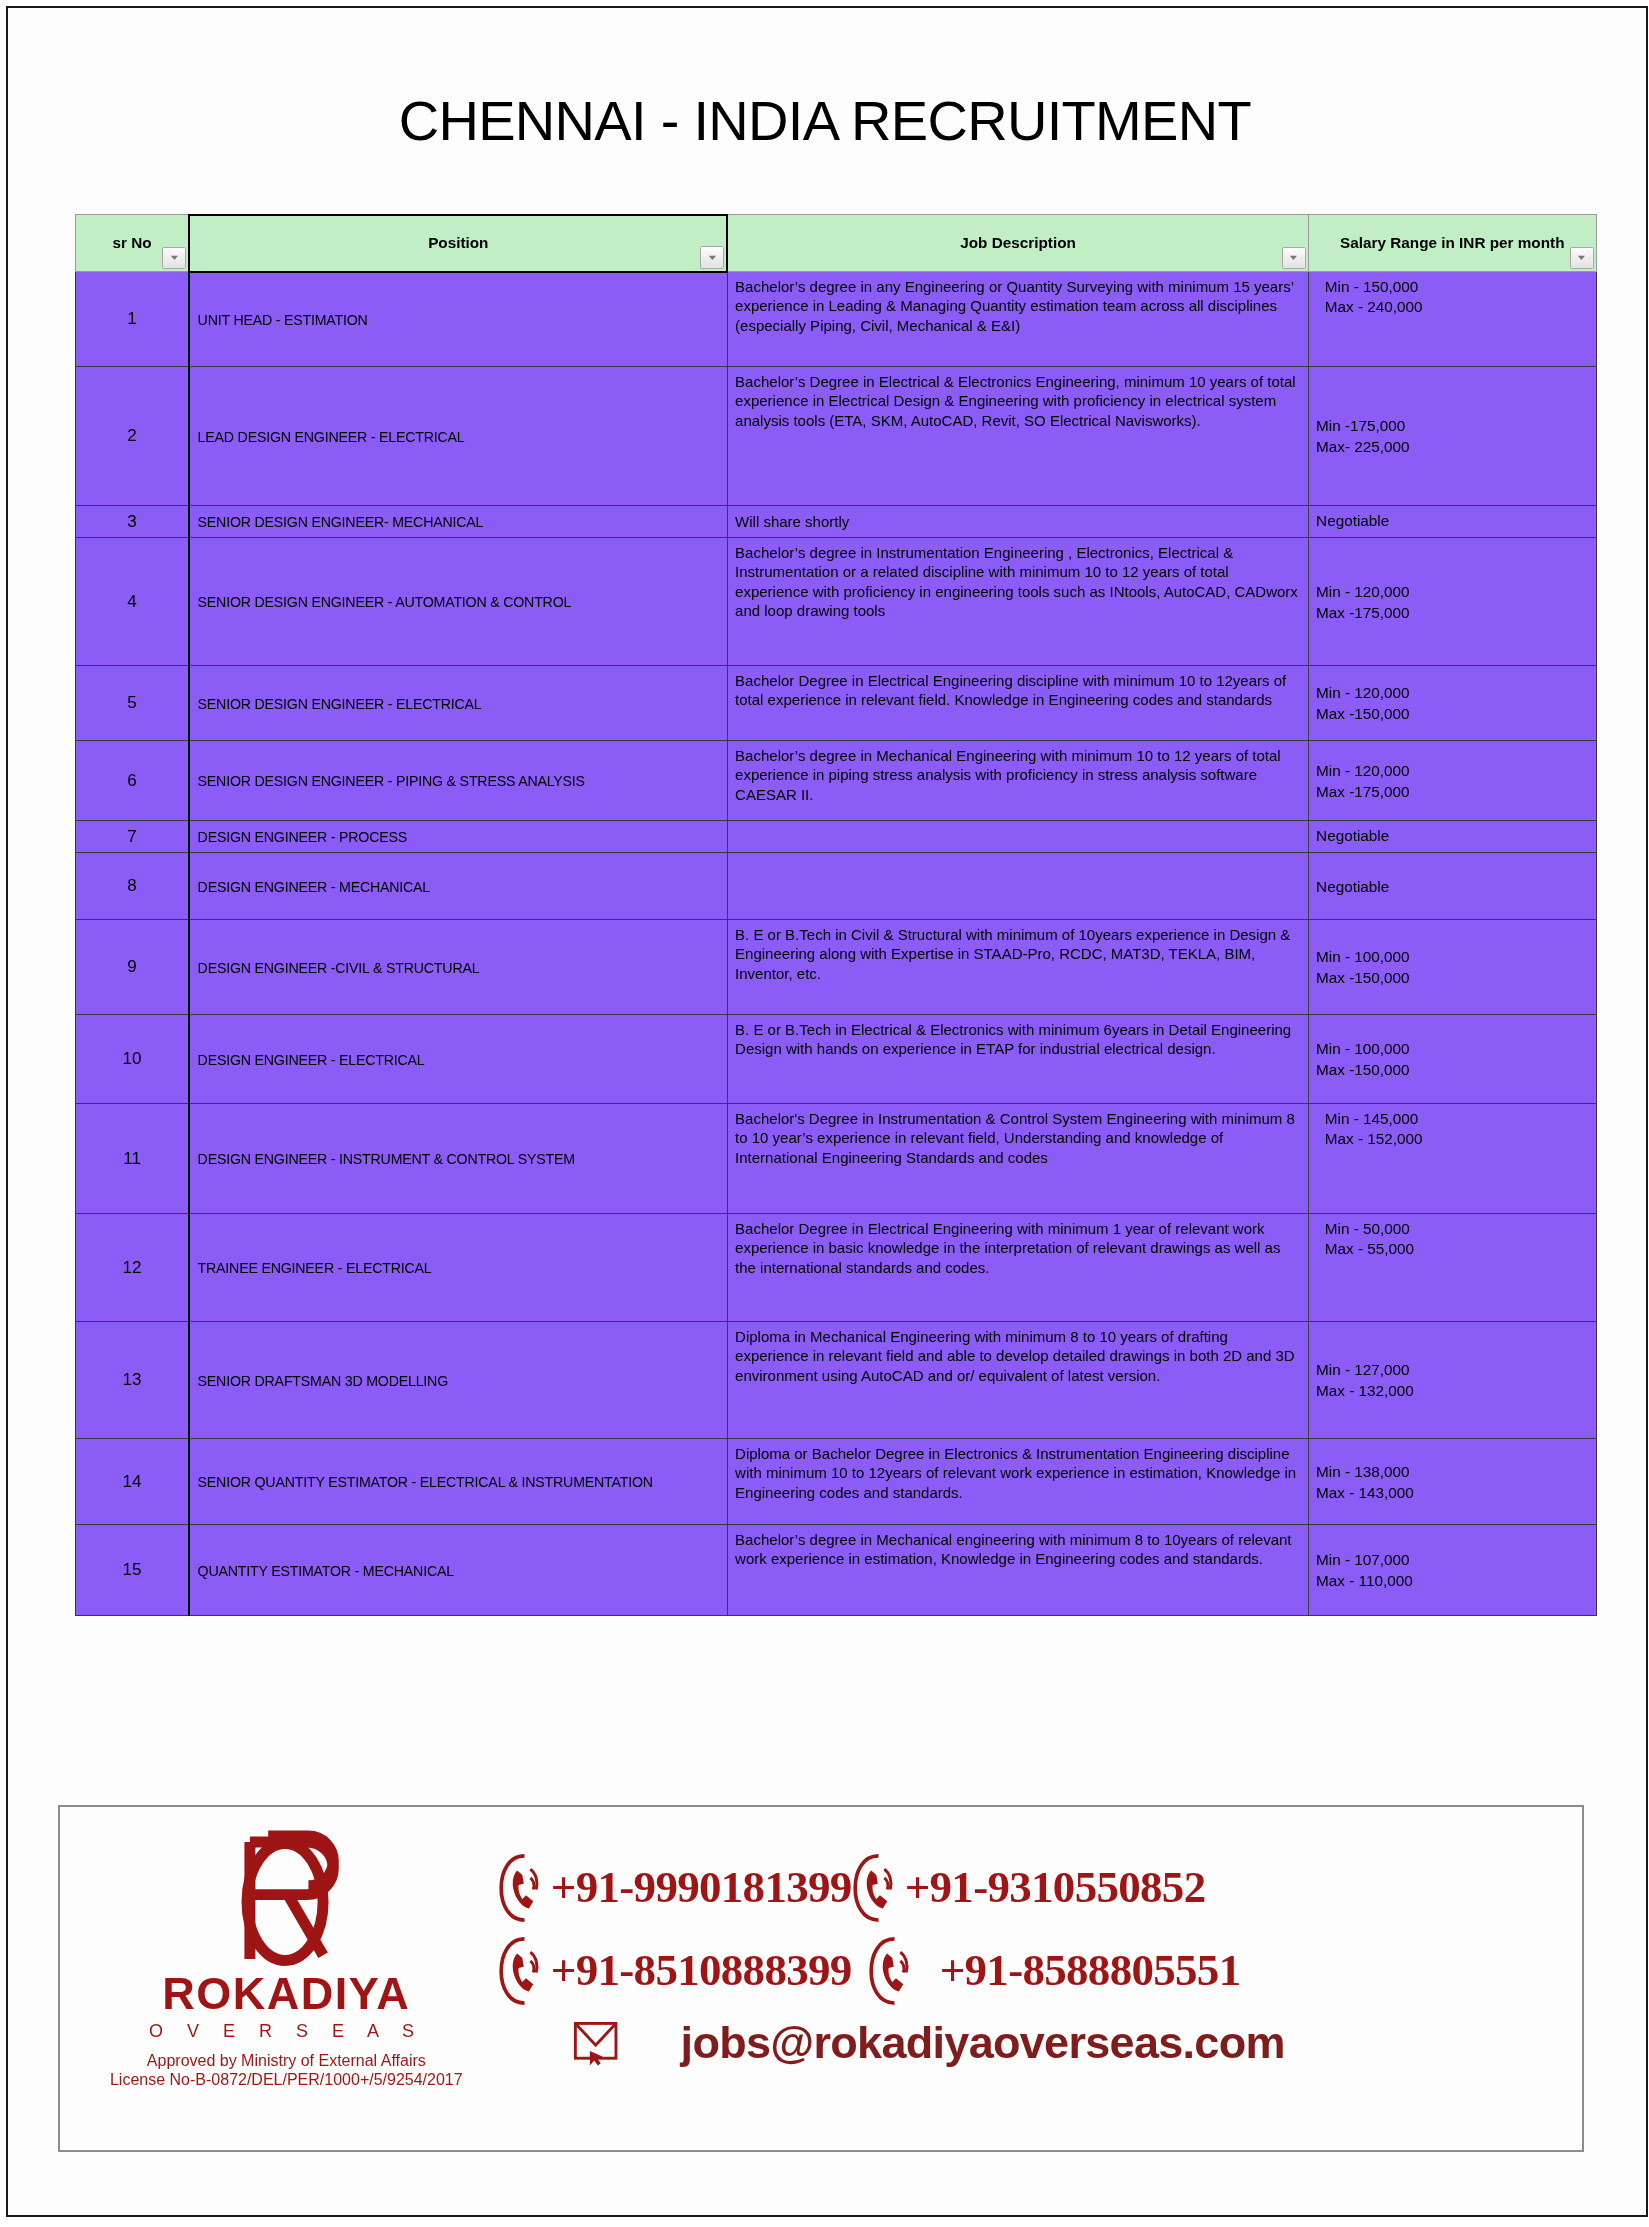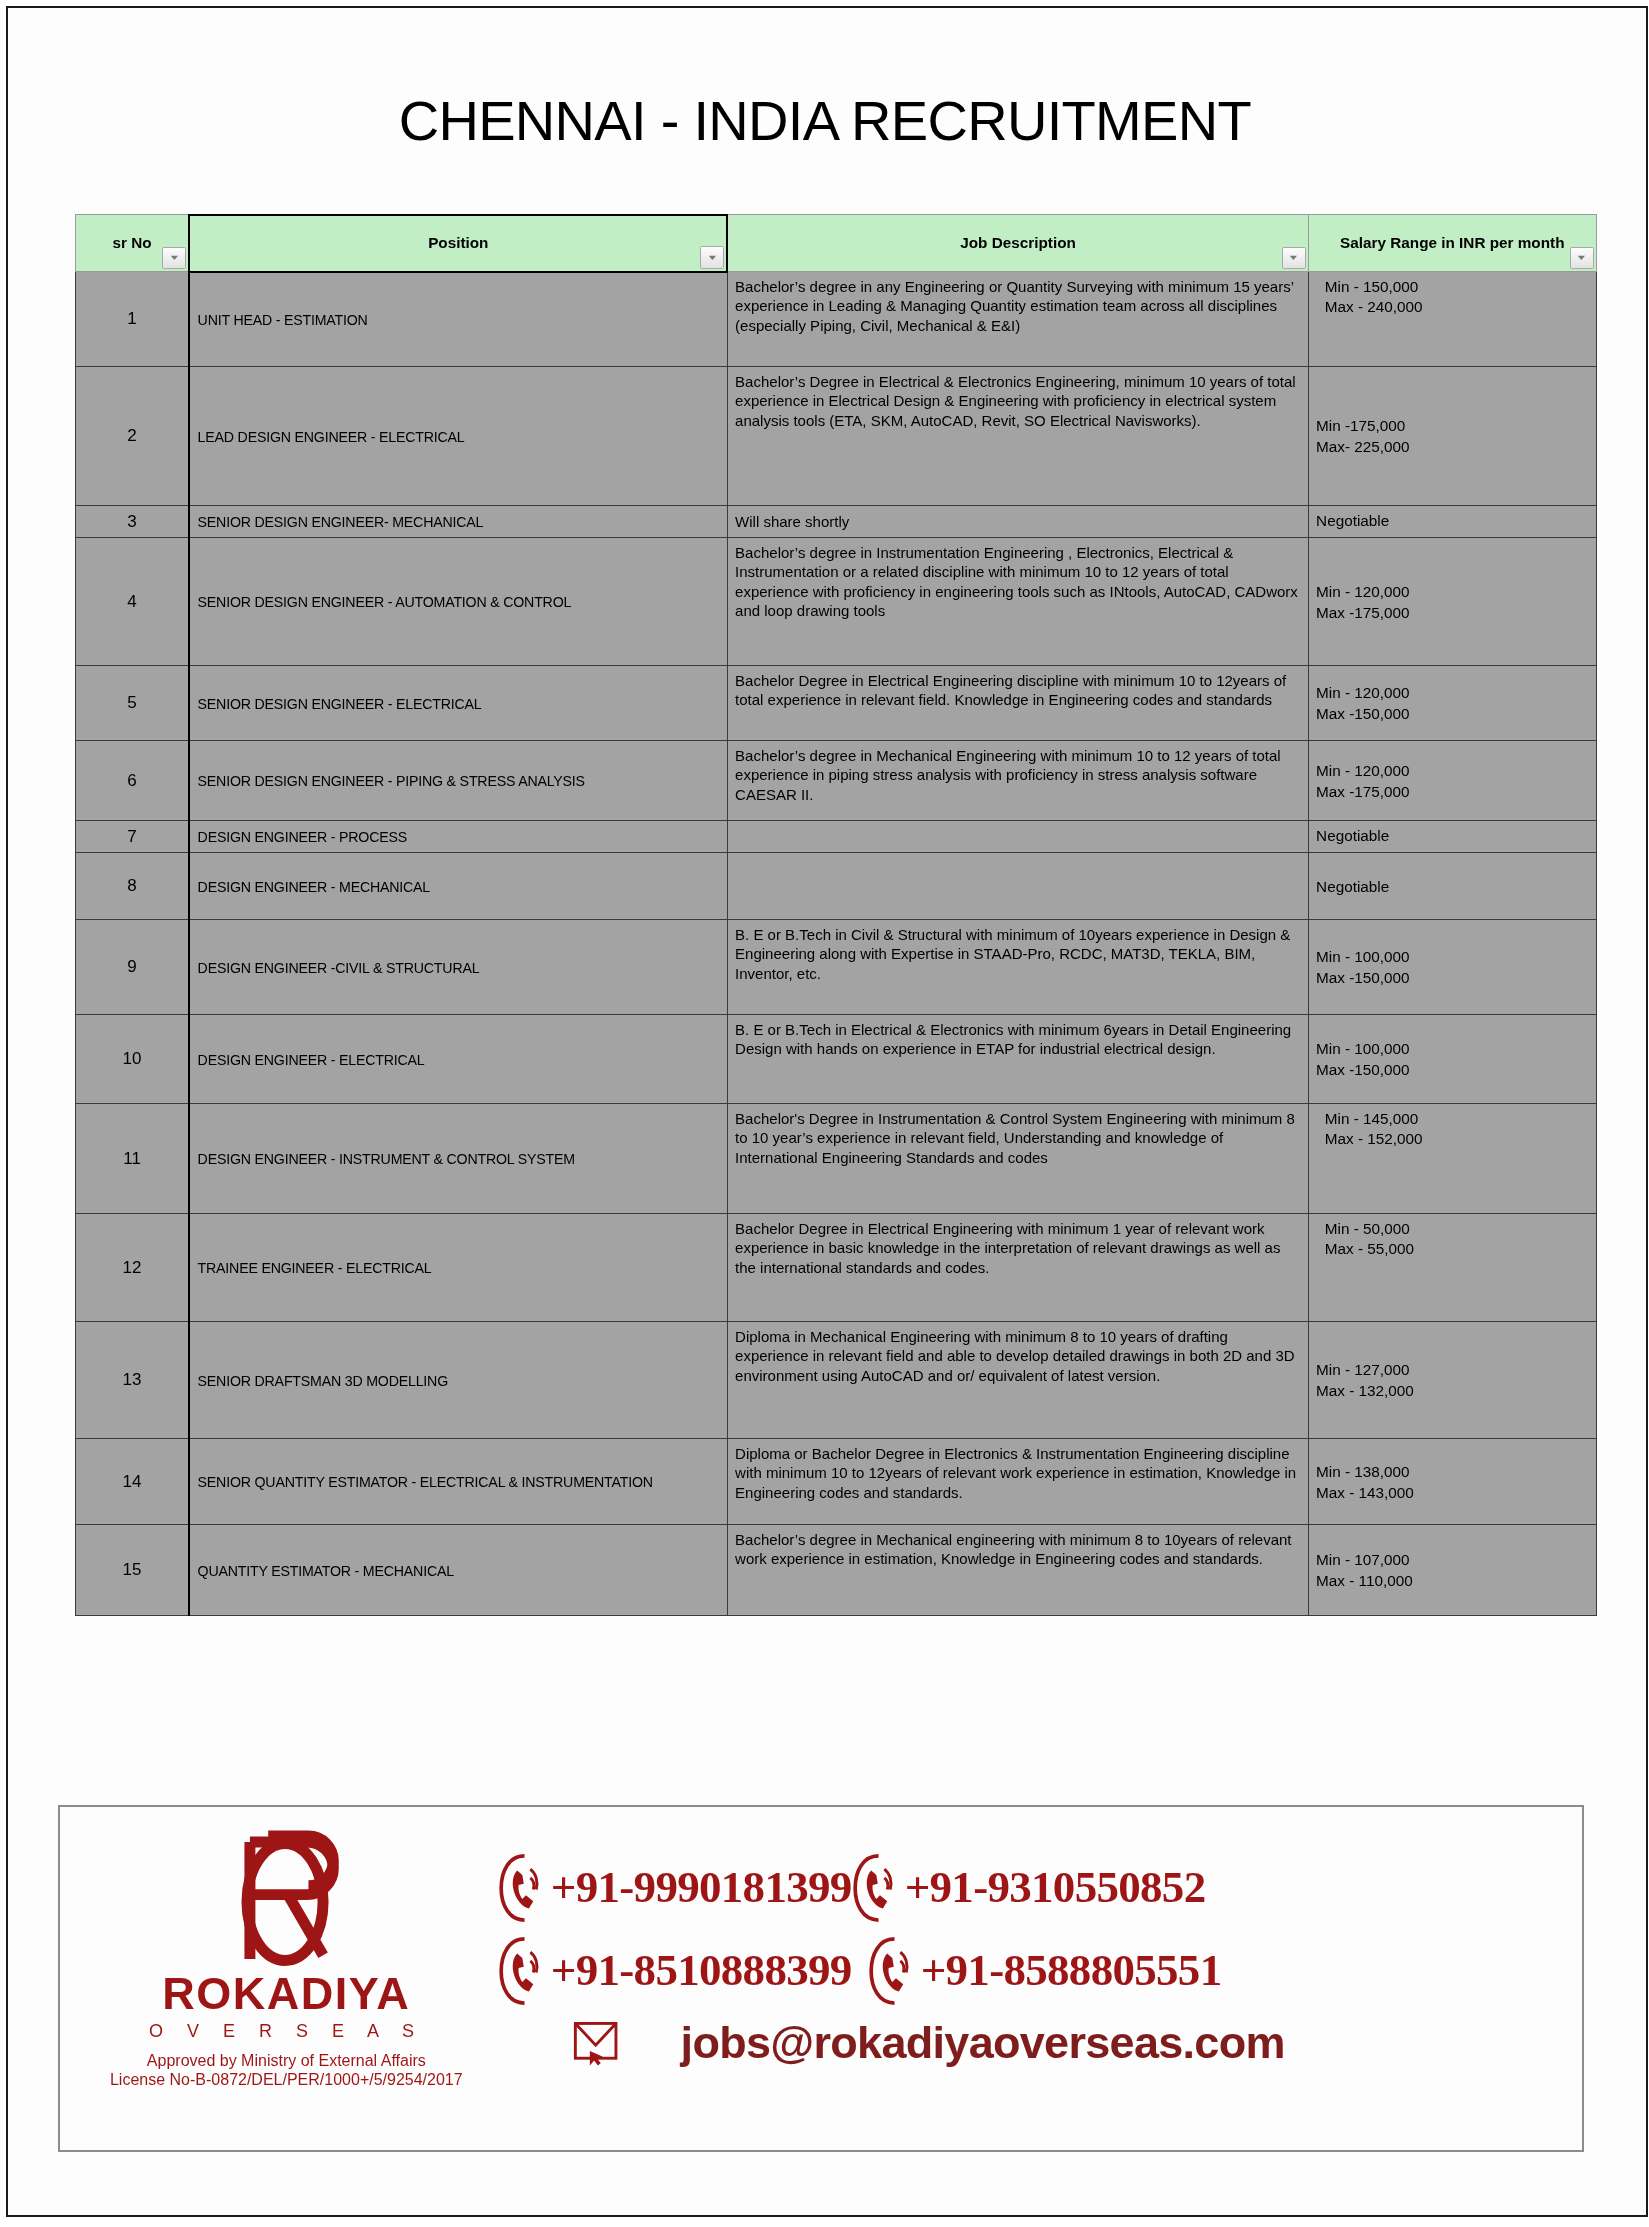--- a/index.html
+++ b/index.html
@@ -74,21 +74,21 @@
   }
   .filt svg{display:block;}
 
   table.jobs tbody td{
     border:0.7px solid #3a3a3a;
     vertical-align:top;
     padding:4.4px 5.8px 2.9px 7.3px;
     font-size:15px;
     line-height:1.30;
     color:#000;
-    background:#a3a3a3;
+    background:#8b5cf6;
     box-sizing:border-box;
     overflow:hidden;
   }
   table.jobs tbody td.num{
     text-align:center;
     vertical-align:middle;
     font-size:17px;
     padding:0;
   }
   table.jobs tbody td.pos{
@@ -402,21 +402,21 @@
       <div class="crow">
         <span class="citem">
           <svg class="phone-ic" viewBox="0 0 72 96">
             <path d="M36 4 C14 4 4 26 4 48 C4 70 14 92 36 92" fill="none" stroke="#9E1515" stroke-width="5"></path>
             <path d="M26 24 C20 30 18 42 22 54 C26 66 34 74 42 76 L48 66 L38 58 L33 63 C29 58 27 50 28 44 L35 42 L33 30 Z" fill="#9E1515"></path>
             <path d="M44 22 C52 28 55 40 52 50" fill="none" stroke="#9E1515" stroke-width="4"></path>
             <path d="M44 34 C49 38 50 44 48 50" fill="none" stroke="#9E1515" stroke-width="4"></path>
           </svg>
           <span class="cnum">+91-8510888399</span>
         </span>
-        <span class="citem" style="margin-left:16px;">
+        <span class="citem" style="margin-left:16px;gap:19px;">
           <svg class="phone-ic" viewBox="0 0 72 96">
             <path d="M36 4 C14 4 4 26 4 48 C4 70 14 92 36 92" fill="none" stroke="#9E1515" stroke-width="5"></path>
             <path d="M26 24 C20 30 18 42 22 54 C26 66 34 74 42 76 L48 66 L38 58 L33 63 C29 58 27 50 28 44 L35 42 L33 30 Z" fill="#9E1515"></path>
             <path d="M44 22 C52 28 55 40 52 50" fill="none" stroke="#9E1515" stroke-width="4"></path>
             <path d="M44 34 C49 38 50 44 48 50" fill="none" stroke="#9E1515" stroke-width="4"></path>
           </svg>
           <span class="cnum">+91-8588805551</span>
         </span>
       </div>
 

